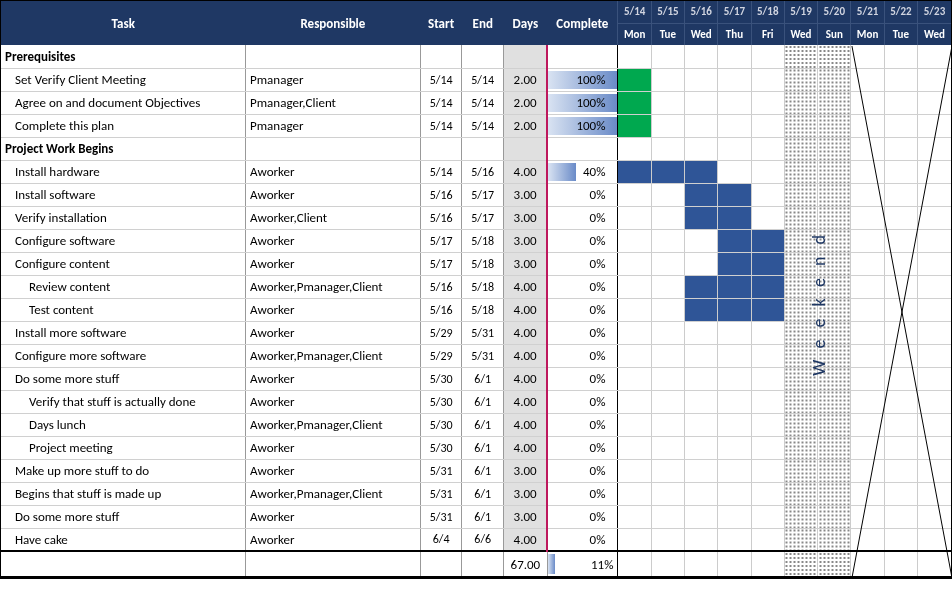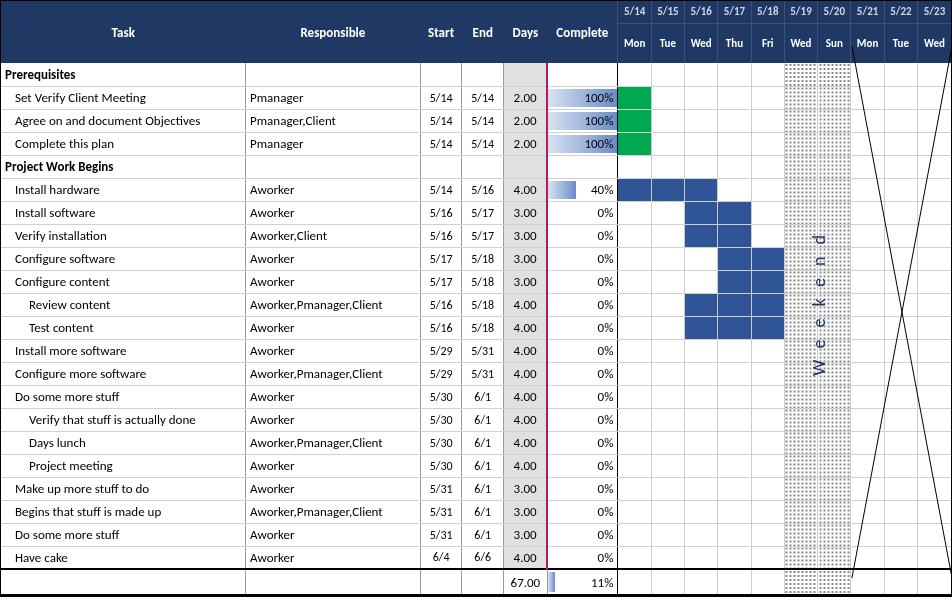--- a/index.html
+++ b/index.html
@@ -38,21 +38,21 @@
     text-align: center;
     height: 22px;
     border-left: 1px solid #3a527c;
   }
   .hdr-dow {
     background: #1f3864;
     color: #fff;
     font-size: 11px;
     font-weight: bold;
     text-align: center;
-    height: 40px;
+    height: 22px;
     border-left: 1px solid #3a527c;
     border-top: 1px solid #3a527c;
   }
   .col-task   { width: 235px; }
   .col-resp   { width: 168px; }
   .col-start  { width: 40px; }
   .col-end    { width: 40px; }
   .col-days   { width: 42px; }
   .col-comp   { width: 68px; }
   .col-day    { width: 32px; }
@@ -64,21 +64,21 @@
     font-size: 13px;
   }
   tr.row td.task  { padding-left: 4px; border-right: 1px solid #999;}
   tr.row td.task.indent1 { padding-left: 14px; }
   tr.row td.task.indent2 { padding-left: 28px; }
   tr.group td.task { font-weight: bold; padding-left: 4px; }
   tr.row td.resp  { padding-left: 4px; border-right: 1px solid #999;}
   tr.row td.start,
   tr.row td.end   { text-align: center; font-size: 12px; border-right: 1px solid #999;}
   tr.row td.days  { text-align: center; background: #e0e0e0; border-right: 2px solid #be185d;}
-  tr.row td.comp  { position: relative; text-align: right; padding-right: 4px; border-right: 1px solid #000;}
+  tr.row td.comp  { position: relative; text-align: right; padding-right: 12px; border-right: 1px solid #000;}
   tr.row td.dcell { border-left: 1px solid #ccc; position: relative; }
   tr.row td.dcell .bar {
     position: absolute; inset: 0;
     background: #2f5597;
   }
   tr.row td.dcell .bar.green { background: #00a84f; }
   .comp-bar {
     position: absolute;
     left: 0; top: 2px; bottom: 2px;
     background: linear-gradient(to right, #d9e3f2, #6a8bc8);

